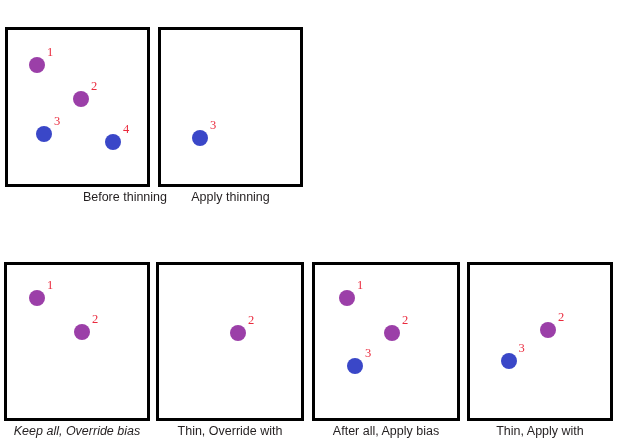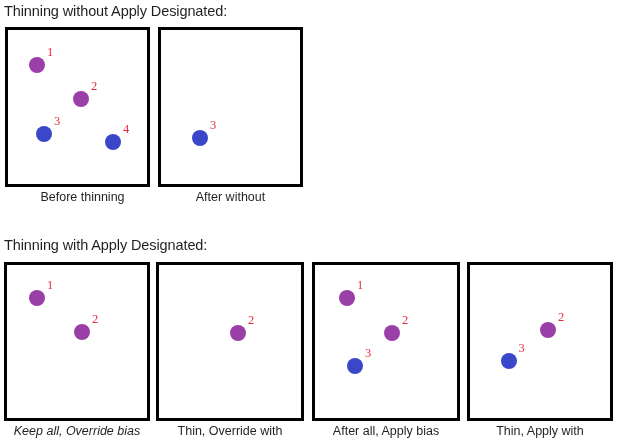--- a/index.html
+++ b/index.html
@@ -68,41 +68,39 @@
     font-family: "Liberation Serif", serif;
     font-weight: 400;
     white-space: nowrap;
   }
 </style>
 </head>
 <body>
 
 <div class="stage">
 
-  <div class="section-heading" id="heading-1">Thinning without Apply Designated:</div>
 
-  <div class="section-heading" id="heading-2">Thinning with Apply Designated:</div>
 
   <div id="panels-layer">
       <div class="panel" style="left: 5px; top: 27px; width: 145px; height: 160px;">
         <div class="dot purple" style="left: 21px; top: 27.04px; width: 16px; height: 16px;"></div>
         <div class="dot-label" style="left: 39px; top: 16.04px;">1</div>
         <div class="dot purple" style="left: 64.935px; top: 60.96px; width: 16px; height: 16px;"></div>
         <div class="dot-label" style="left: 82.935px; top: 49.96px;">2</div>
         <div class="dot blue" style="left: 27.96px; top: 96px; width: 16px; height: 16px;"></div>
         <div class="dot-label" style="left: 45.96px; top: 85px;">3</div>
         <div class="dot blue" style="left: 96.98px; top: 104px; width: 16px; height: 16px;"></div>
         <div class="dot-label" style="left: 114.98px; top: 93px;">4</div>
       </div>
-      <div class="caption" style="left: 10px; width: 145px; top: 190px;">Before thinning</div>
+      <div class="caption" style="left: 22px; width: 145px; top: 190px; text-align: right;">Before thinning</div>
       <div class="panel" style="left: 158px; top: 27px; width: 145px; height: 160px;">
         <div class="dot blue" style="left: 31.005px; top: 100px; width: 16px; height: 16px;"></div>
         <div class="dot-label" style="left: 49.005px; top: 89px;">3</div>
       </div>
-      <div class="caption" style="left: 158px; width: 145px; top: 190px;">After without</div>
+      <div class="caption" style="left: 158px; width: 145px; top: 190px;">Apply thinning</div>
       <div class="panel" style="left: 4px; top: 262px; width: 146px; height: 159px;">
         <div class="dot purple" style="left: 21.93px; top: 24.754px; width: 16px; height: 16px;"></div>
         <div class="dot-label" style="left: 39.93px; top: 13.754px;">1</div>
         <div class="dot purple" style="left: 67.044px; top: 58.621px; width: 16px; height: 16px;"></div>
         <div class="dot-label" style="left: 85.044px; top: 47.621px;">2</div>
       </div>
       <div class="caption" style="left: 4px; width: 146px; top: 424px; font-style: italic;">Keep all, Override bias</div>
       <div class="panel" style="left: 156px; top: 262px; width: 148px; height: 159px;">
         <div class="dot purple" style="left: 71.032px; top: 59.575px; width: 16px; height: 16px;"></div>
         <div class="dot-label" style="left: 89.032px; top: 48.575px;">2</div>

